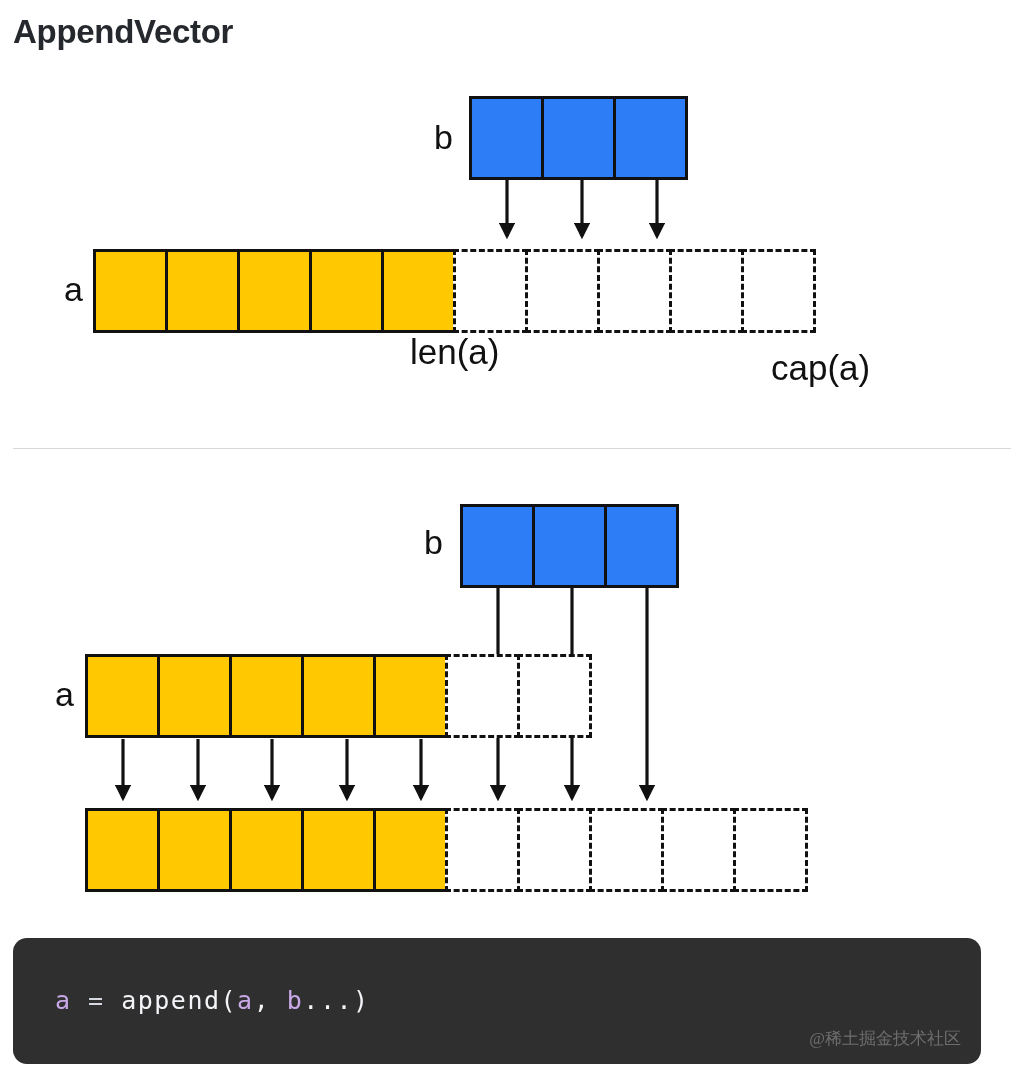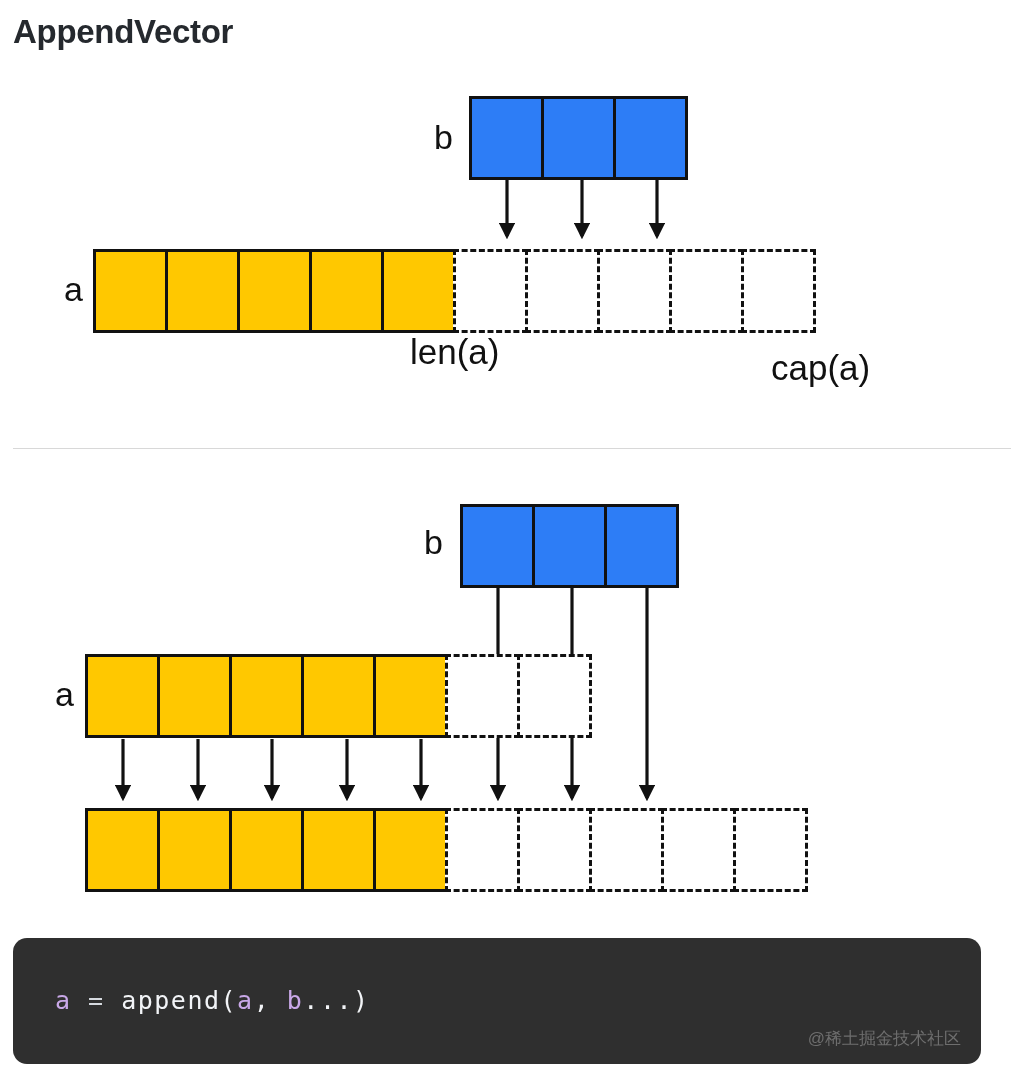--- a/index.html
+++ b/index.html
@@ -96,21 +96,21 @@
   .tok-var { color: #c9a8e8; }
   .tok-op  { color: #d6dae0; }
   .tok-fn  { color: #f2f4f7; }
   .tok-pn  { color: #f2f4f7; }
   .watermark {
     position: absolute;
     right: 20px;
     bottom: 14px;
     font-size: 17px;
     color: #6e6e6e;
-    font-family: Liberation Sans, sans-serif;
+    font-family: Liberation Serif, serif;
     white-space: nowrap;
   }
 </style>
 </head>
 <body>
 
 <div class="page-title">AppendVector</div>
 
 <div class="arr-label" style="left:434px; top:120px;">b</div>
 

